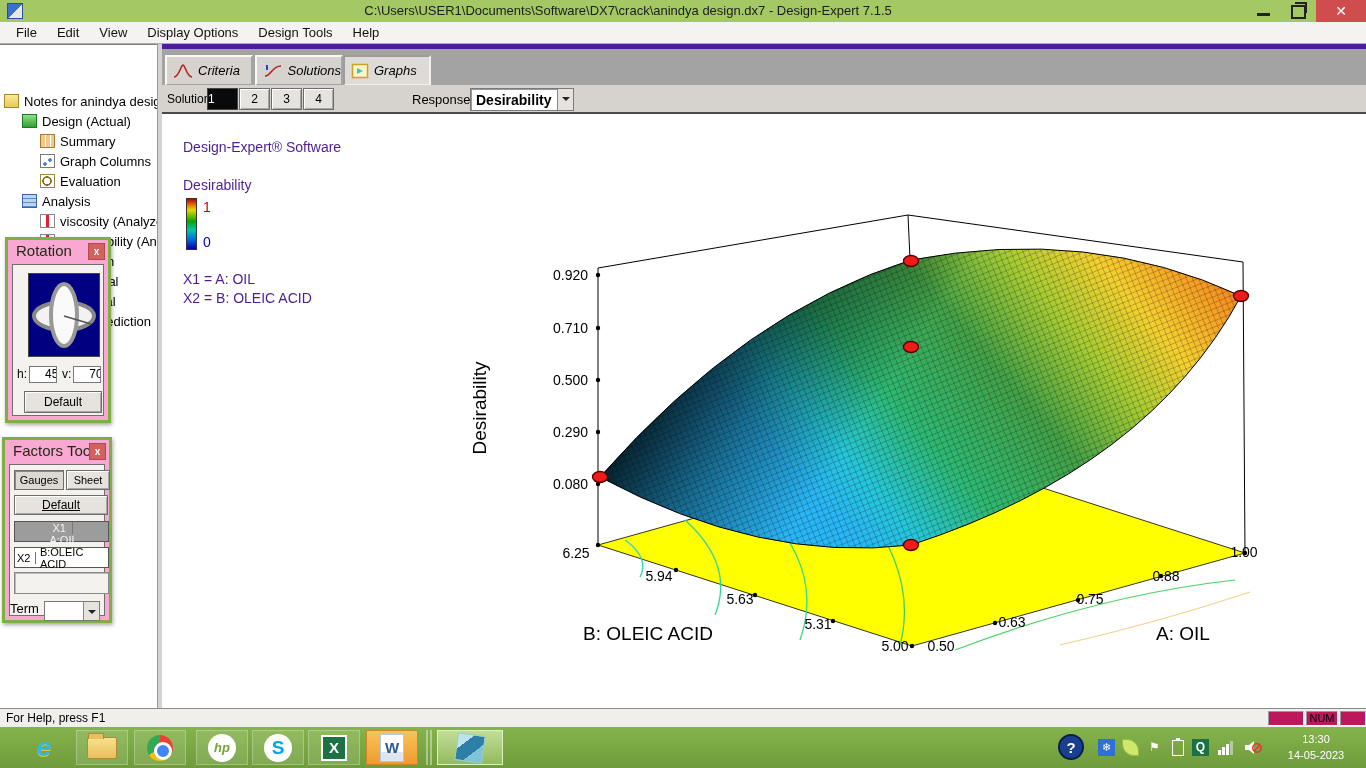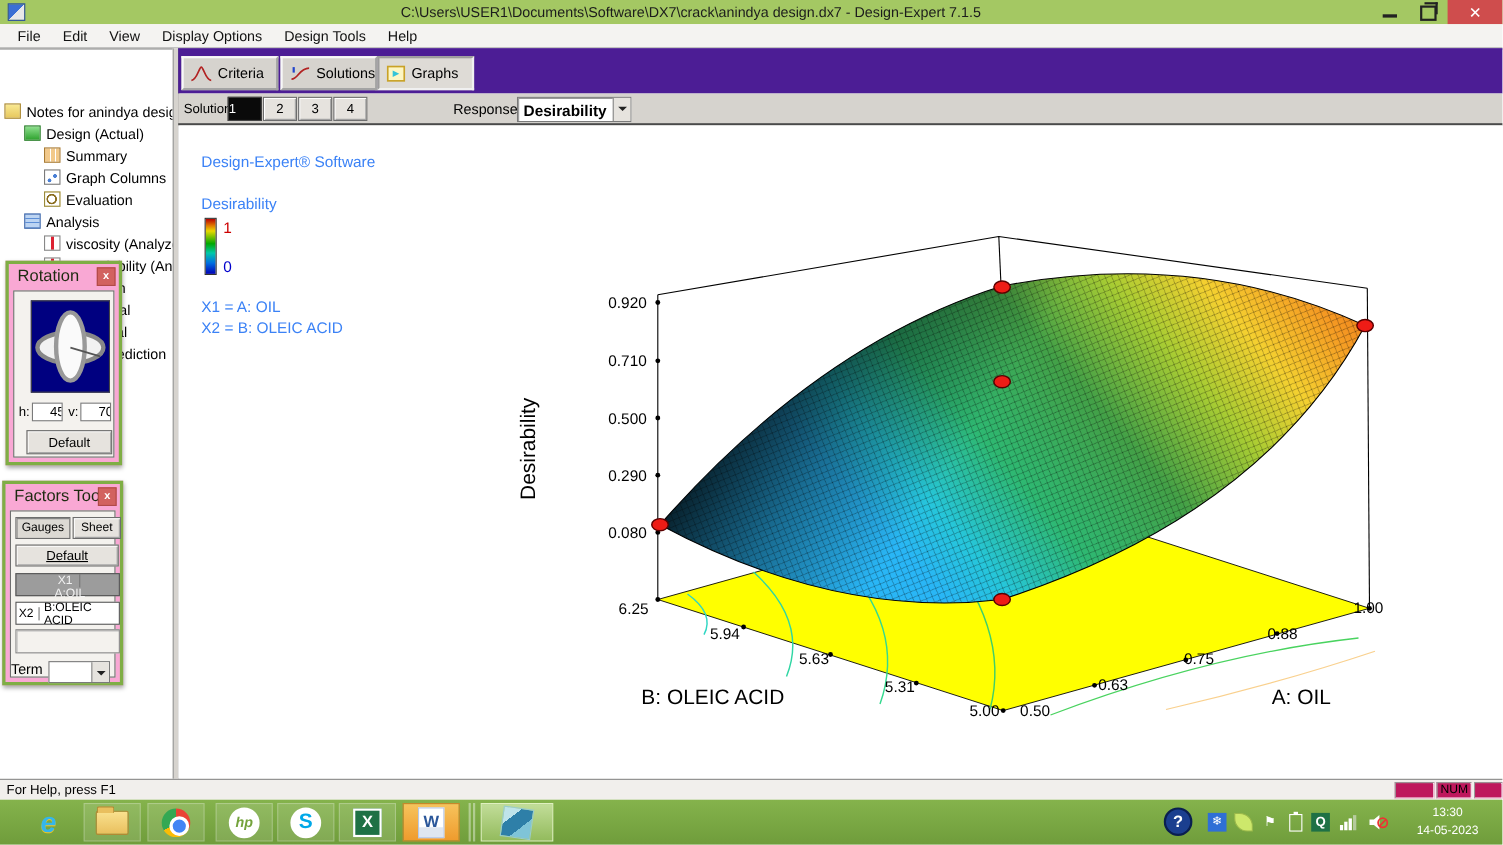--- a/index.html
+++ b/index.html
@@ -63,36 +63,36 @@
   .fx-x2 { top:82px; background:#fff; color:#000; }
   .fx-id { width:22px; padding-left:2px; border-right:1px solid #777; }
   .fx-val { padding-left:4px; }
   .fx-empty { position:absolute; left:4px; top:107px; width:95px; height:22px; background:#f4f2ee; border:1px solid #888; box-shadow:inset 1px 1px 0 #bbb; }
   .term-row { position:absolute; left:0; top:136px; font-size:13px; display:flex; }
   .term-combo { position:relative; width:56px; height:20px; background:#fff; border:1px solid #7a7a7a; margin-left:5px; }
   .combo-arrow-btn { position:absolute; right:0; top:0; width:16px; height:100%; background:#e6e3de; border-left:1px solid #888; }
   .arrow-down { position:absolute; left:4px; top:8px; width:0; height:0; border:4px solid transparent; border-top-color:#222; }
 
   
-  .tabrow { position:absolute; left:162px; top:44px; width:1204px; height:41px; background:#4c1d95; border-top:1px solid #4c1d95; }
+  .tabrow { position:absolute; left:162px; top:44px; width:1204px; height:41px; background:#a3a3a3; border-top:5px solid #4c1d95;font-style:italic; }
   .tab { position:absolute; top:6px; height:31px; width:88px; background:#d6d3ce; border:2px outset #f8f8f8; display:flex; align-items:center; padding-left:6px; font-size:13px; gap:5px; }
   .tab-active { background:#dedbd6; border:2px inset #f0f0f0; }
   .solrow { position:absolute; left:162px; top:85px; width:1204px; height:29px; background:#d6d3ce; border-bottom:2px solid #4a4a4a; }
   .sol-label { position:absolute; left:5px; top:7px; font-size:12px; }
   .sbtn { position:absolute; top:3px; width:31px; height:22px; font-size:12px; line-height:20px; }
   .sbtn-active { background:#0a0a0a; color:#fff; border:1px solid #444; box-shadow:none; }
   .resp-label { position:absolute; left:250px; top:7px; font-size:13px; }
   .combo { position:absolute; left:308px; top:3px; width:104px; height:23px; background:#fff; border:1px solid #7a7a7a; box-shadow:inset 1px 1px 0 #999; }
   .combo-text { position:absolute; left:5px; top:3px; font-size:14px; font-weight:bold; }
 
   
   .plot { position:absolute; left:162px; top:114px; width:1204px; height:594px; background:#fff; }
   .chart { position:absolute; left:0; top:0; width:1366px; height:768px; z-index:2; pointer-events:none; }
   .chart text { fill:#000; }
-  .legend { position:absolute; z-index:3; font-size:14px; color:#3b82f6; white-space:nowrap; }
+  .legend { position:absolute; z-index:3; font-size:14px; color:#4c1d95; white-space:nowrap; }
   .lg-1 { left:183px; top:139px; } .lg-2 { left:183px; top:177px; }
   .lg-bar { left:186px; top:198px; width:11px; height:52px; border:1px solid #333;
     background:linear-gradient(180deg,#b80000 0%,#e07800 12%,#e8d800 22%,#00a800 45%,#00c8a8 62%,#0070e0 80%,#0000b8 100%); }
   .lg-hi { left:203px; top:199px; color:#cc0000; } .lg-lo { left:203px; top:234px; color:#0000cc; }
   .lg-x1 { left:183px; top:271px; } .lg-x2 { left:183px; top:290px; }
 
   
   .statusbar { position:absolute; left:0; top:708px; width:1366px; height:19px; background:#f1efec; border-top:1px solid #8a8a8a; font-size:12px; }
   .status-help { position:absolute; left:6px; top:2px; }
   .scell { position:absolute; top:2px; height:15px; background:#be185d; border:1px solid; border-color:#9a9a9a #fff #fff #9a9a9a; font-size:11px; text-align:center; line-height:13px; }

